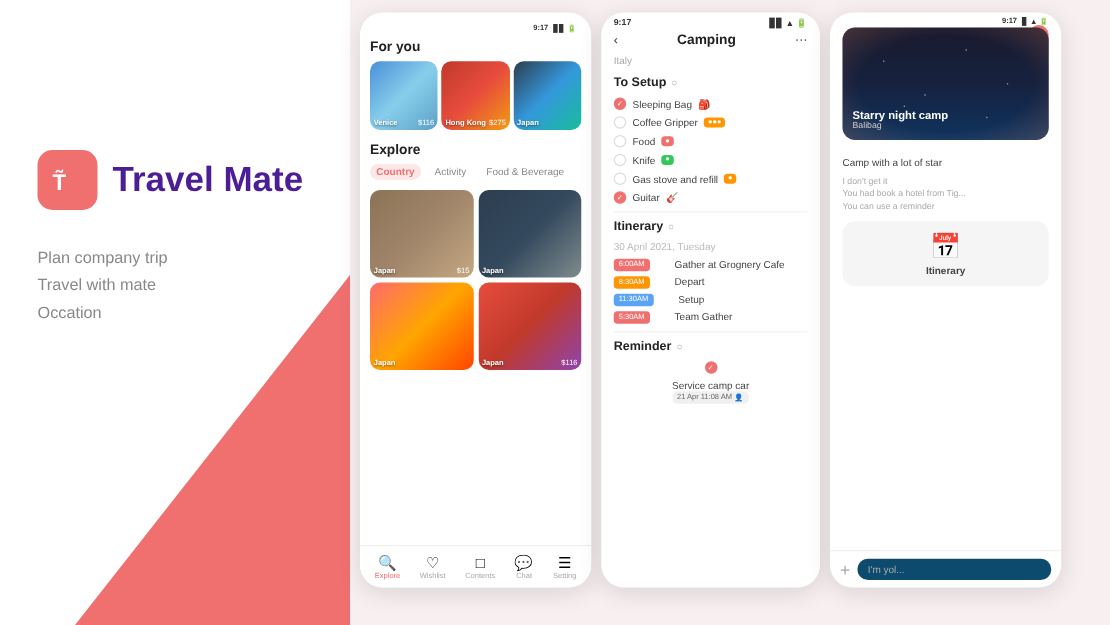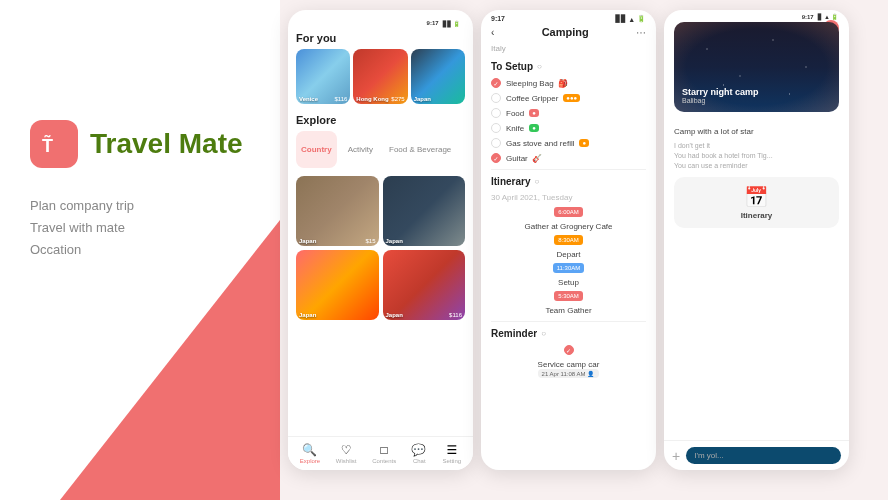--- a/index.html
+++ b/index.html
@@ -49,21 +49,21 @@
       display: flex;
       align-items: center;
       justify-content: center;
       color: white;
       font-size: 20px;
       font-weight: bold;
     }
     .logo-text {
       font-size: 28px;
       font-weight: 700;
-      color: #4d7c0f;
+      color: #4c1d95;
     }
     .taglines {
       position: absolute;
       top: 195px;
       left: 30px;
     }
     .taglines p {
       font-size: 13px;
       color: #888;
       line-height: 1.7;
@@ -151,21 +151,21 @@
 
     .category-tabs {
       display: flex;
       gap: 6px;
       margin-bottom: 8px;
       overflow: hidden;
     }
     .cat-tab {
       font-size: 8px;
       color: #888;
-      padding: 14px 5px;
+      padding: 2px 5px;
       border-radius: 8px;
       white-space: nowrap;
     }
     .cat-tab.active {
       background: #fde8e8;
       color: #f07070;
       font-weight: 600;
     }
 
     .explore-grid {
@@ -302,24 +302,23 @@
       color: white;
       padding: 1px 3px;
       border-radius: 3px;
     }
 
     .divider-line { height: 1px; background: #f0f0f0; margin: 6px 0; }
 
     .itinerary-date { font-size: 8px; color: #bbb; margin-bottom: 5px; }
     .timeline-item {
       display: flex;
-      gap: 5px;
+      gap: 20px;
       margin-bottom: 4px;
-      align-items: center;
-      flex-direction: column;
+      align-items: flex-start;
     }
     .time-badge {
       font-size: 6px;
       color: white;
       padding: 2px 4px;
       border-radius: 3px;
       white-space: nowrap;
       flex-shrink: 0;
     }
     .time-badge.pink { background: #f07070; }

